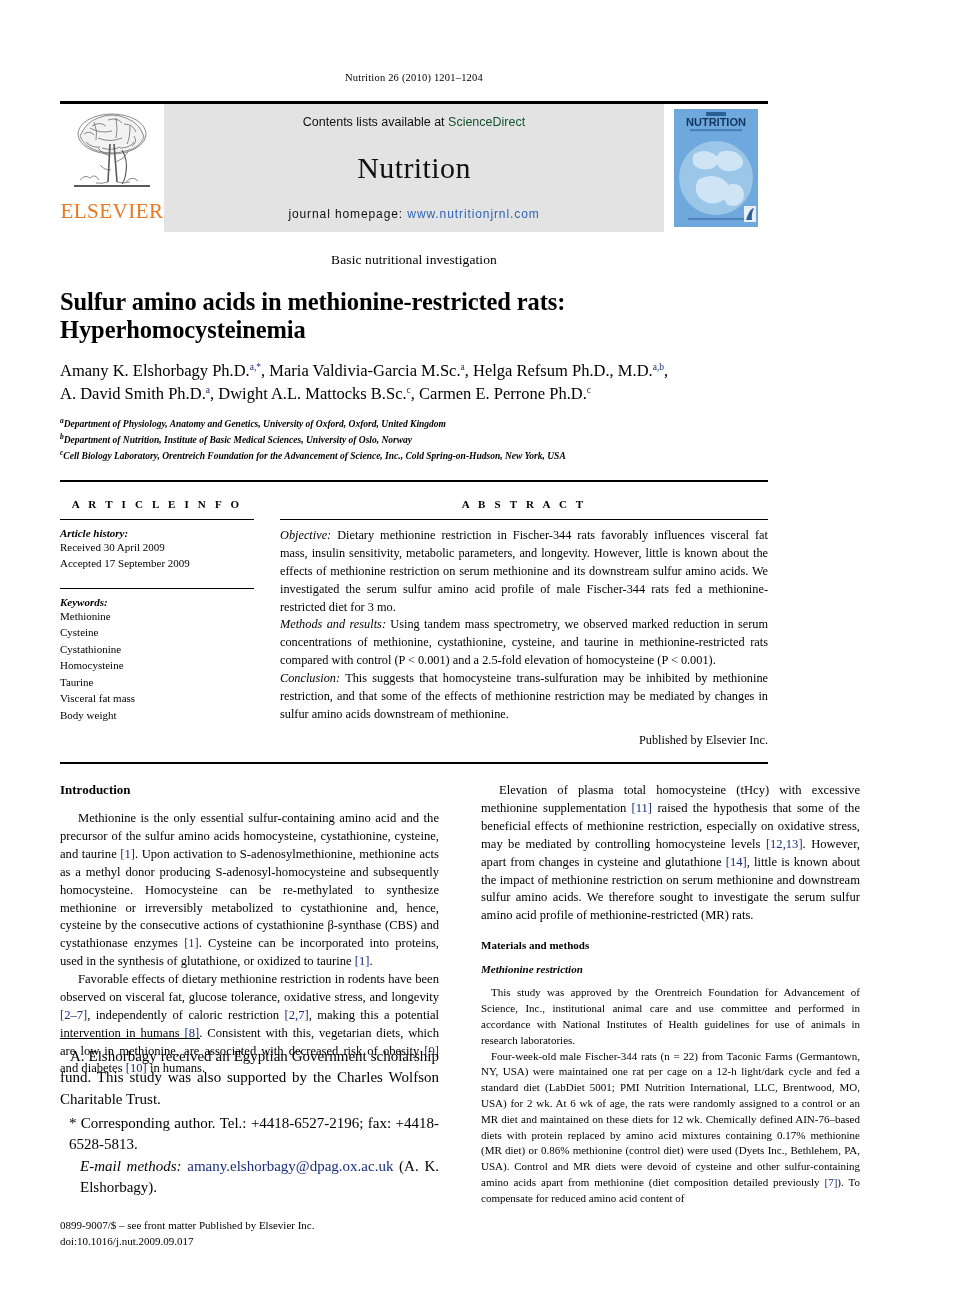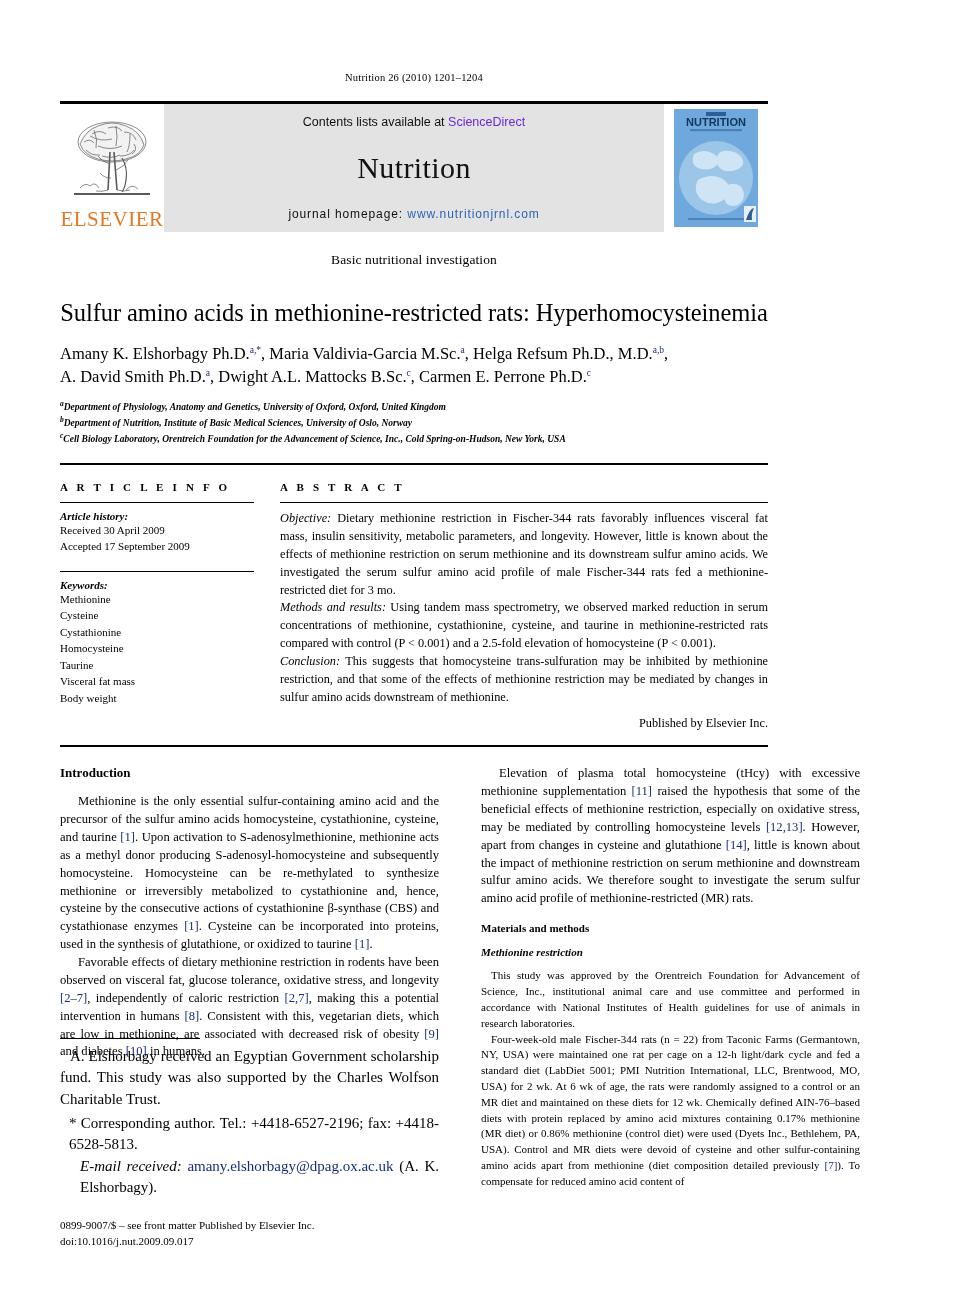--- a/index.html
+++ b/index.html
@@ -29,21 +29,21 @@
   .masthead-rule { border-top: 3px solid #000; margin-top: 18px; }
   .masthead {
     display: flex;
     align-items: stretch;
     height: 128px;
   }
   .elsevier-badge {
     width: 104px;
     flex: 0 0 104px;
     display: flex; flex-direction: column;
-    align-items: center; justify-content: flex-end;
+    align-items: center; justify-content: flex-start;
     padding-bottom: 2px;
     background: #fff;
   }
   .tree-svg { display:block; }
   .elsevier-word {
     font-family: "Liberation Serif", serif;
     color: #E87722;
     font-size: 21px;
     letter-spacing: .5px;
     line-height: 1;
@@ -52,21 +52,21 @@
   .masthead-center {
     flex: 1 1 auto;
     background: #e3e3e3;
     display: flex; flex-direction: column;
     justify-content: space-between;
     align-items: center;
     padding: 11px 0 11px 0;
     font-family: "Liberation Sans", sans-serif;
   }
   .contents-line { font-size: 12.5px; color: #111; }
-  .contents-line .sd { color: #6d28d9; }
+  .contents-line .sd { color: #14532d; }
   .journal-name {
     font-family: "Liberation Serif", serif;
     font-size: 30px;
     color: #111;
     letter-spacing: .4px;
   }
   .homepage-line { font-size: 12px; letter-spacing: .9px; color: #111; }
   .homepage-line .url { color: #2f64b4; }
   .cover-badge {
     width: 104px; flex: 0 0 104px;
@@ -77,24 +77,23 @@
 
   
   .section-kind {
     font-size: 13.5px;
     margin-top: 20px;
     letter-spacing: .1px;
     text-align: center;
   }
   .paper-title {
     font-size: 24.5px;
-    margin-top: 31px;
+    margin-top: 20px;
     letter-spacing: -.1px;
-    font-weight: normal;
-    text-align: center;
+    font-weight: bold;
   }
   .authors {
     font-size: 16.5px;
     margin-top: 15px;
     line-height: 1.38;
   }
   .authors sup { font-size: 9.5px; color: #1a2d7a; vertical-align: super; }
   .affils { margin-top: 10px; }
   .affil {
     font-size: 9.5px;
@@ -108,20 +107,21 @@
 
   
   .info-abstract { display: flex; margin-top: 16px; }
   .col-info { width: 220px; flex: 0 0 220px; padding-right: 26px; }
   .col-abstract { flex: 1 1 auto; }
   .block-head {
     font-size: 11px;
     font-weight: bold;
     letter-spacing: 3.2px;
     font-family: "Liberation Serif", serif;
+    text-align: center;
   }
   .thin-rule { border-top: 1.6px solid #000; margin: 9px 0 7px 0; }
   .info-sub { font-size: 11px; font-style: italic; font-weight: bold; }
   .info-line { font-size: 11px; line-height: 1.5; }
   .kw-list { margin-top: 0; }
   .abs-body { font-size: 12.3px; line-height: 1.46; text-align: justify; }
   .abs-body em { font-style: italic; }
   .abs-pub { text-align: right; margin-top: 9px; font-size: 12.3px; }
 
   .thick-rule2 { border-top: 2.5px solid #000; margin-top: 14px; }
@@ -283,20 +283,20 @@
 
       <p class="small-para ind">This study was approved by the Orentreich Foundation for Advancement of Science, Inc., institutional animal care and use committee and performed in accordance with National Institutes of Health guidelines for use of animals in research laboratories.</p>
       <p class="small-para ind"><span>Four-week-old male Fischer-344 rats (n = 22) from Taconic Farms (Germantown, NY, USA) were maintained one rat per cage on a 12-h light/dark cycle and fed a standard diet (LabDiet 5001; PMI Nutrition International, LLC, Brentwood, MO, USA) for 2 wk. At 6 wk of age, the rats were randomly assigned to a control or an MR diet and maintained on these diets for 12 wk. Chemically defined AIN-76–based diets with protein replaced by amino acid mixtures containing 0.17% methionine (MR diet) or 0.86% methionine (control diet) were used (Dyets Inc., Bethlehem, PA, USA). Control and MR diets were devoid of cysteine and other sulfur-containing amino acids apart from methionine (diet composition detailed previously </span><span class="ref">[7]</span><span>). To compensate for reduced amino acid content of</span></p>
     </div>
   </div>
 
   <div class="foot-wrap">
     <div class="foot-rule"></div>
     <div class="foot-line" style="text-indent:10px">A. Elshorbagy received an Egyptian Government scholarship fund. This study was also supported by the Charles Wolfson Charitable Trust.</div>
     <div class="foot-line star">* Corresponding author. Tel.: +4418-6527-2196; fax: +4418-6528-5813.</div>
-    <div class="foot-line foot-email"><em>E-mail received:</em> <span class="mail">amany.elshorbagy@dpag.ox.ac.uk</span><span> (A. K. Elshorbagy).</span></div>
+    <div class="foot-line foot-email"><em>E-mail methods:</em> <span class="mail">amany.elshorbagy@dpag.ox.ac.uk</span><span> (A. K. Elshorbagy).</span></div>
     <div class="issn">
       <div>0899-9007/$ – see front matter Published by Elsevier Inc.</div>
       <div>doi:10.1016/j.nut.2009.09.017</div>
     </div>
   </div>
 
 </div>
 
 </body></html>

